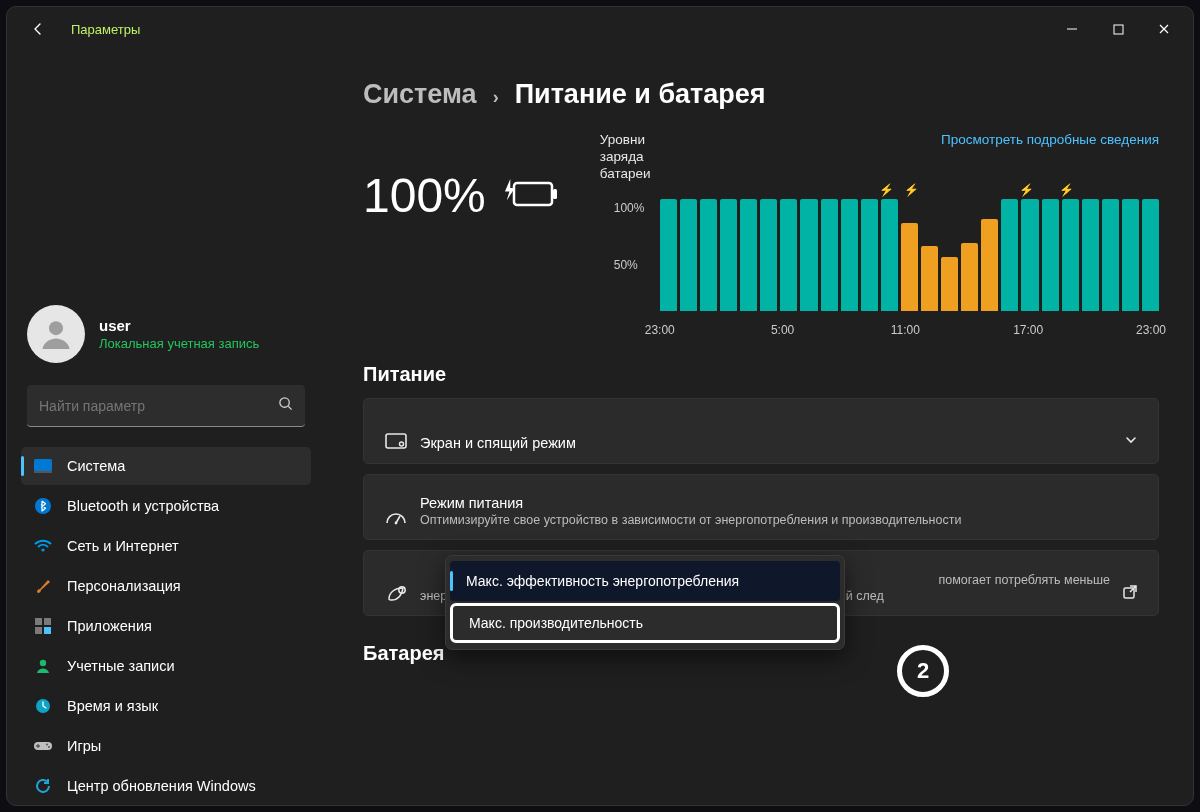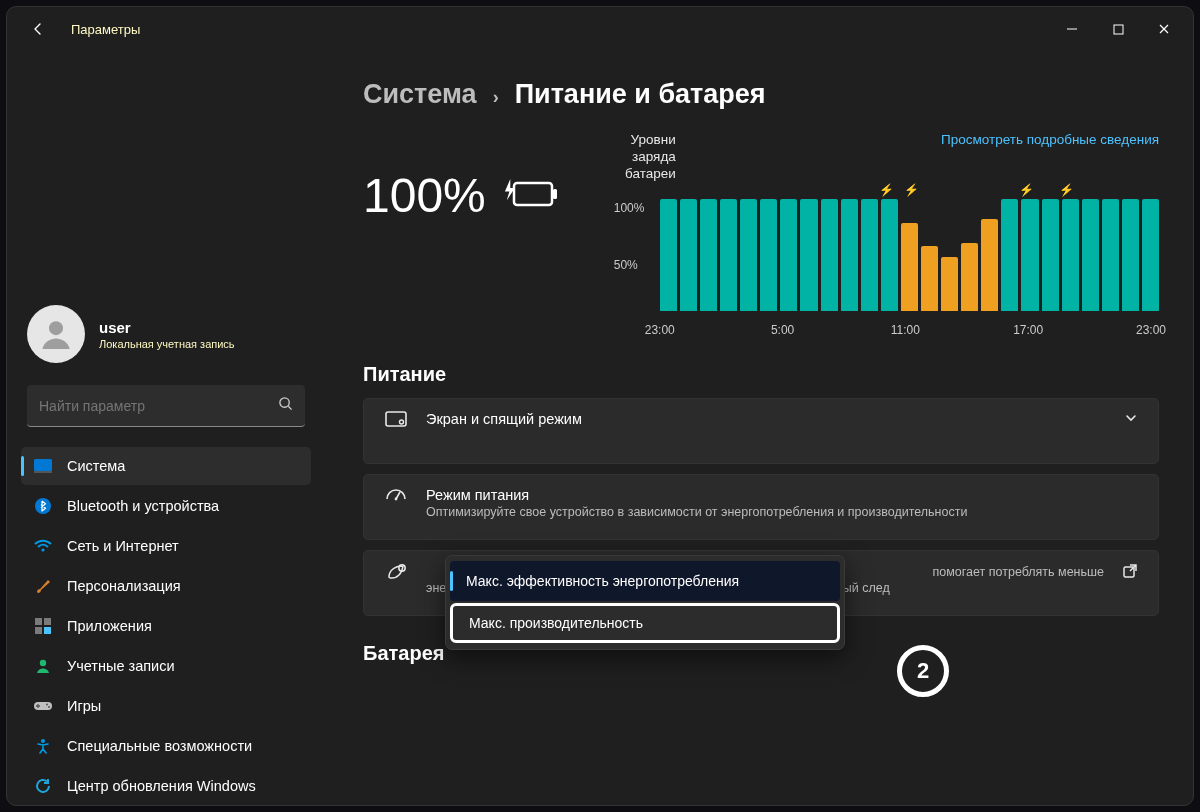--- a/index.html
+++ b/index.html
@@ -6,64 +6,64 @@
   html, body { width: 1200px; height: 812px; overflow: hidden; font-family: "Segoe UI", Arial, sans-serif; background:#0e0e12; }
   .window {
     position: absolute; inset: 6px 6px 6px 6px;
     background: #1f1f1f; border-radius: 10px; color: #fff;
     display: flex; flex-direction: column; overflow: hidden;
     border:1px solid #333;
   }
   
   .titlebar { height: 44px; display:flex; align-items:center; padding:0 6px 0 16px; }
   .titlebar .back { width:30px; height:30px; display:flex; align-items:center; justify-content:center; color:#fff; border-radius:4px;}
-  .titlebar .title { margin-left: 18px; font-size:13px; color:#fef9c3;}
+  .titlebar .title { margin-left: 18px; font-size:13px; color:#bef264;}
   .titlebar .spacer { flex:1; }
   .winbtn { width:46px; height:32px; display:flex; align-items:center; justify-content:center; color:#fff; }
   .winbtn svg { stroke:#fff; }
   
   .body { flex:1; display:flex; overflow:hidden;}
   .sidebar { width: 310px; padding: 14px 6px 0 14px; display:flex; flex-direction:column;justify-content:flex-end; }
   .profile { display:flex; align-items:center; gap:14px; padding: 8px 6px 18px 6px;}
   .avatar { width:58px; height:58px; border-radius:50%; background:#e6e6e6; display:flex; align-items:center; justify-content:center;}
   .avatar svg { fill:#9e9e9e;}
   .profile .name { font-weight:600; font-size:15px;}
-  .profile .sub { font-size:11px; color:#fef9c3; margin-top:2px;}
+  .profile .sub { font-size:13px; color:#22c55e; margin-top:2px;}
   .search { margin: 4px 6px 16px 6px; height:42px; background:#2d2d2d; border-radius:4px; display:flex; align-items:center; padding:0 12px; border-bottom:1px solid #8a8a8a;}
   .search input { flex:1; background:transparent; border:none; outline:none; color:#cfcfcf; font-size:14px;}
   .search .sicon { color:#cfcfcf; }
   .nav { display:flex; flex-direction:column; gap:2px; margin-top:4px;}
   .nav-item { height:38px; display:flex; align-items:center; gap:14px; padding:0 12px; border-radius:5px; font-size:14.5px; color:#fff; position:relative;}
   .nav-item.active { background:#2d2d2d;}
   .nav-item.active::before { content:""; position:absolute; left:0; top:9px; bottom:9px; width:3px; background:#4cc2ff; border-radius:3px;}
   .nav-item .nicon { width:20px; height:20px; display:flex; align-items:center; justify-content:center; font-size:16px;}
   
   .main { flex:1; padding: 28px 34px 0 46px; overflow:hidden; position:relative;}
   .breadcrumb { display:flex; align-items:baseline; gap:16px; font-size:27px; font-weight:600;}
   .breadcrumb .bc-parent { color:#bdbdbd; font-weight:600;}
   .breadcrumb .chev { color:#bdbdbd; font-size:18px;}
   .toprow { display:flex; margin-top:22px; gap:40px; align-items:flex-start;}
   .battery-level { display:flex; align-items:center; gap:18px; padding-top:36px;}
   .battery-level .pct { font-size:48px; font-weight:500;}
-  .chartbox { flex:1;text-align:right; }
+  .chartbox { flex:1; }
   .chart-head { display:flex; align-items:flex-start; gap:20px; }
   .chart-title { font-size:13.5px; color:#e8e8e8; width:76px; line-height:1.25;}
   .chart-link { margin-left:auto; color:#4cc2ff; font-size:13.5px; }
   .chart { position:relative; height:150px; margin-top:4px; margin-left:60px;}
   .ylab { position:absolute; left:-46px; font-size:12px; color:#ccc; transform:translateY(-50%);}
   .bolts { position:absolute; top:-4px; left:0; right:0; height:14px;}
   .bolt { position:absolute; font-size:12px; color:#4cc2ff;}
   .bars { position:absolute; left:0; right:0; top:12px; bottom:26px; display:flex; align-items:flex-end; gap:3px;}
   .bar { flex:1; background:#00b3a4; border-radius:2px 2px 0 0;}
   .bar.low { background:#f0a020;}
   .xaxis { position:absolute; left:0; right:8px; bottom:0; height:20px;}
   .xt { position:absolute; bottom:0; font-size:12px; color:#ccc; transform:translateX(-50%);}
   .section-title { font-size:20px; font-weight:600; margin-top:26px; margin-bottom:12px;}
   .card { background:#2b2b2b; border:1px solid #333; border-radius:5px; padding:0; margin-bottom:10px; position:relative;}
-  .row { display:flex; align-items:flex-start; min-height:64px; padding:12px 20px; gap:18px;}
+  .row { display:flex; align-items:flex-end; min-height:64px; padding:12px 20px; gap:12px;}
   .row .ricon { width:24px; display:flex; align-items:center; justify-content:center; color:#e8e8e8;}
   .row .rtext .t1 { font-size:14.5px;}
   .row .rtext .t2 { font-size:12.5px; color:#bdbdbd; margin-top:2px; max-width:680px;}
   .row .rend { margin-left:auto; color:#e8e8e8;}
   
   .dropdown { position:absolute; left:438px; top:548px; width:400px; background:#2c2c2c; border:1px solid #3a3a3a; border-radius:7px; box-shadow:0 8px 24px rgba(0,0,0,.55); padding:4px 0; z-index:50;}
   .dd-item { height:40px; display:flex; align-items:center; padding:0 16px; font-size:14px; color:#fff; position:relative; border-radius:4px; margin:1px 4px;}
   .dd-item.sel { background:#0f172a;}
   .dd-item.sel::before { content:""; position:absolute; left:0; top:10px; bottom:10px; width:3px; background:#4cc2ff; border-radius:2px;}
   .dd-item.outlined { border:3px solid #fff; border-radius:6px; margin:2px 4px;}
@@ -177,37 +177,37 @@
           <span class="nicon">
               <svg width="16" height="16" viewBox="0 0 16 16">
                 <circle cx="8" cy="5" r="3.2" fill="#1fb871"></circle>
                 <path d="M2 15c1-3.5 4-4.5 6-4.5s5 1 6 4.5z" fill="#1fb871"></path>
               </svg>
             </span>
           <span>Учетные записи</span>
         </div>
         <div class="nav-item">
           <span class="nicon">
+              <svg width="16" height="16" viewBox="0 0 16 16">
+                <circle cx="8" cy="8" r="7" fill="#0da3c7"></circle>
+                <path d="M8 4v4l3 2" stroke="#fff" stroke-width="1.3" fill="none" stroke-linecap="round"></path>
+              </svg>
+            </span>
+          <span>Время и язык</span>
+        </div>
+        <div class="nav-item">
+          <span class="nicon">
               <svg width="18" height="12" viewBox="0 0 18 12">
                 <rect x="0" y="2" width="18" height="8" rx="4" fill="#bfbfbf"></rect>
                 <circle cx="13" cy="4.5" r="1" fill="#555"></circle>
                 <circle cx="15" cy="7" r="1" fill="#555"></circle>
                 <path d="M4 4v4M2 6h4" stroke="#555" stroke-width="1.3"></path>
               </svg>
             </span>
           <span>Игры</span>
-        </div>
-        <div class="nav-item">
-          <span class="nicon">
-              <svg width="16" height="16" viewBox="0 0 16 16">
-                <circle cx="8" cy="3" r="2" fill="#0099e5"></circle>
-                <path d="M3 6l5 1 5-1M8 7v4m0 0l-3 4m3-4l3 4" stroke="#0099e5" stroke-width="1.6" stroke-linecap="round"></path>
-              </svg>
-            </span>
-          <span>Специальные возможности</span>
         </div>
         <div class="nav-item">
           <span class="nicon">
               <svg width="16" height="16" viewBox="0 0 16 16" fill="none">
                 <path d="M14 8a6 6 0 1 1-2-4.5" stroke="#1fa3d8" stroke-width="2"></path>
                 <path d="M13 1v4h-4" stroke="#1fa3d8" stroke-width="2"></path>
               </svg>
             </span>
           <span>Центр обновления Windows</span>
         </div>

